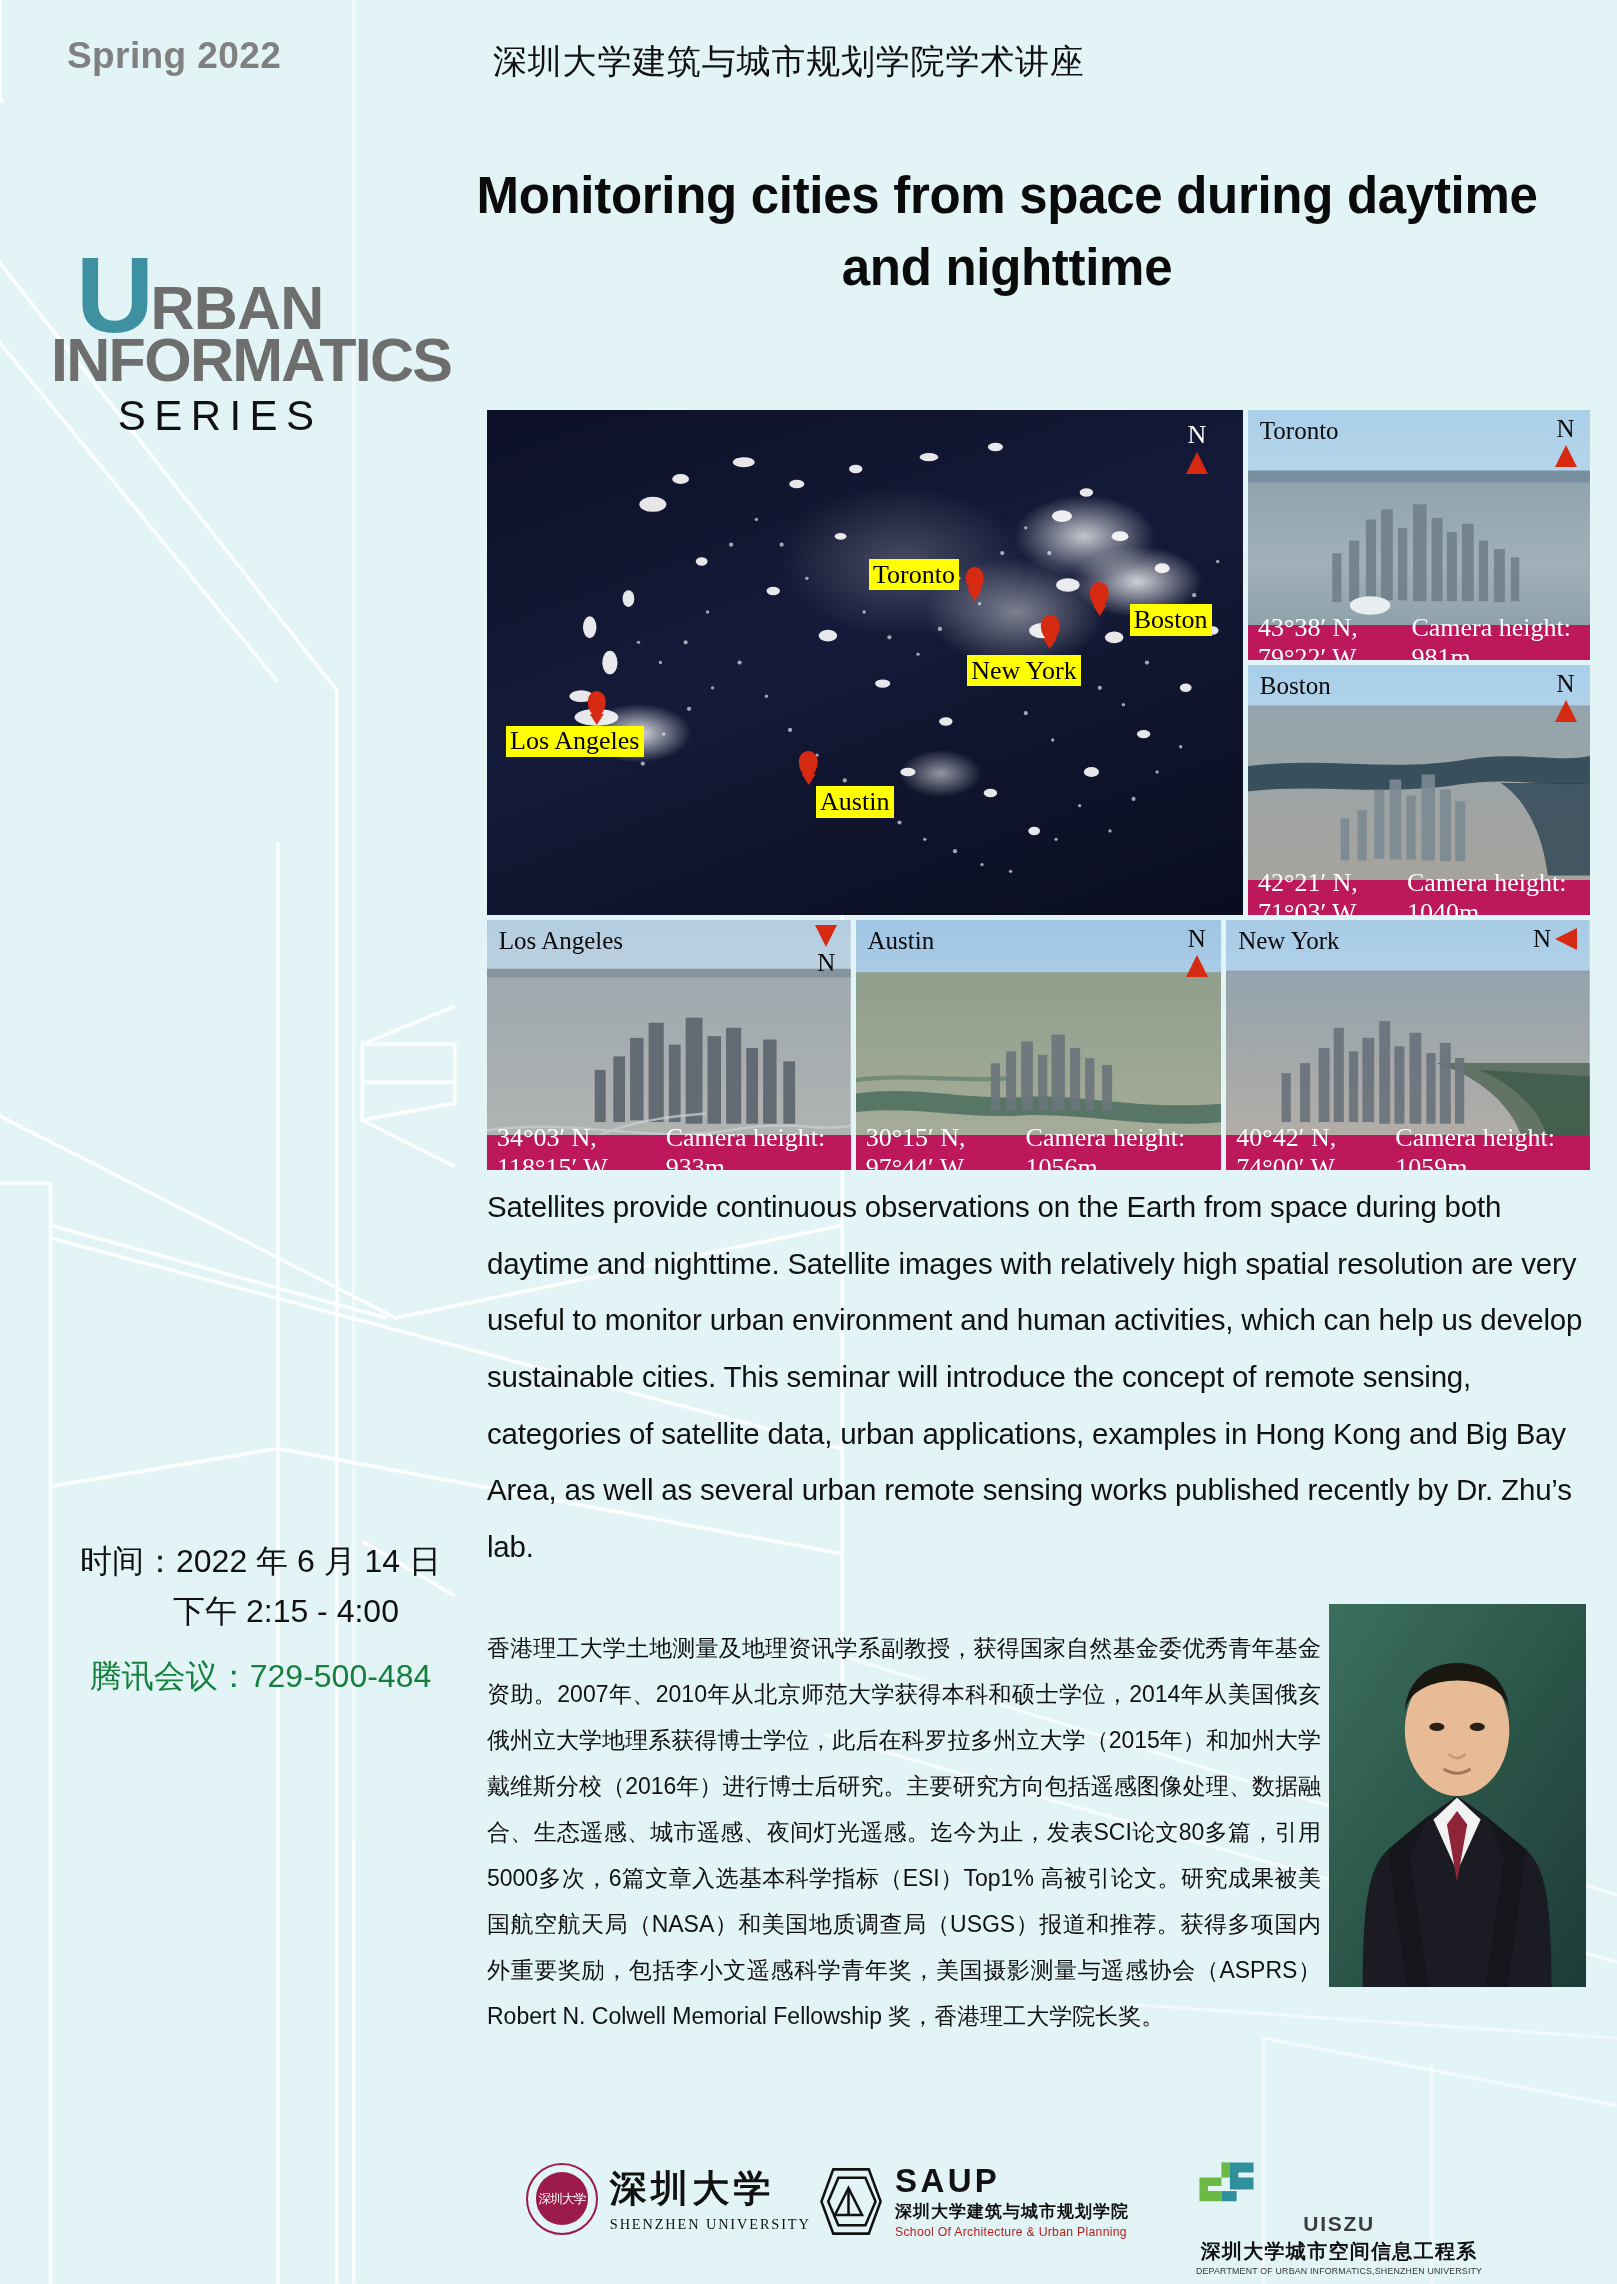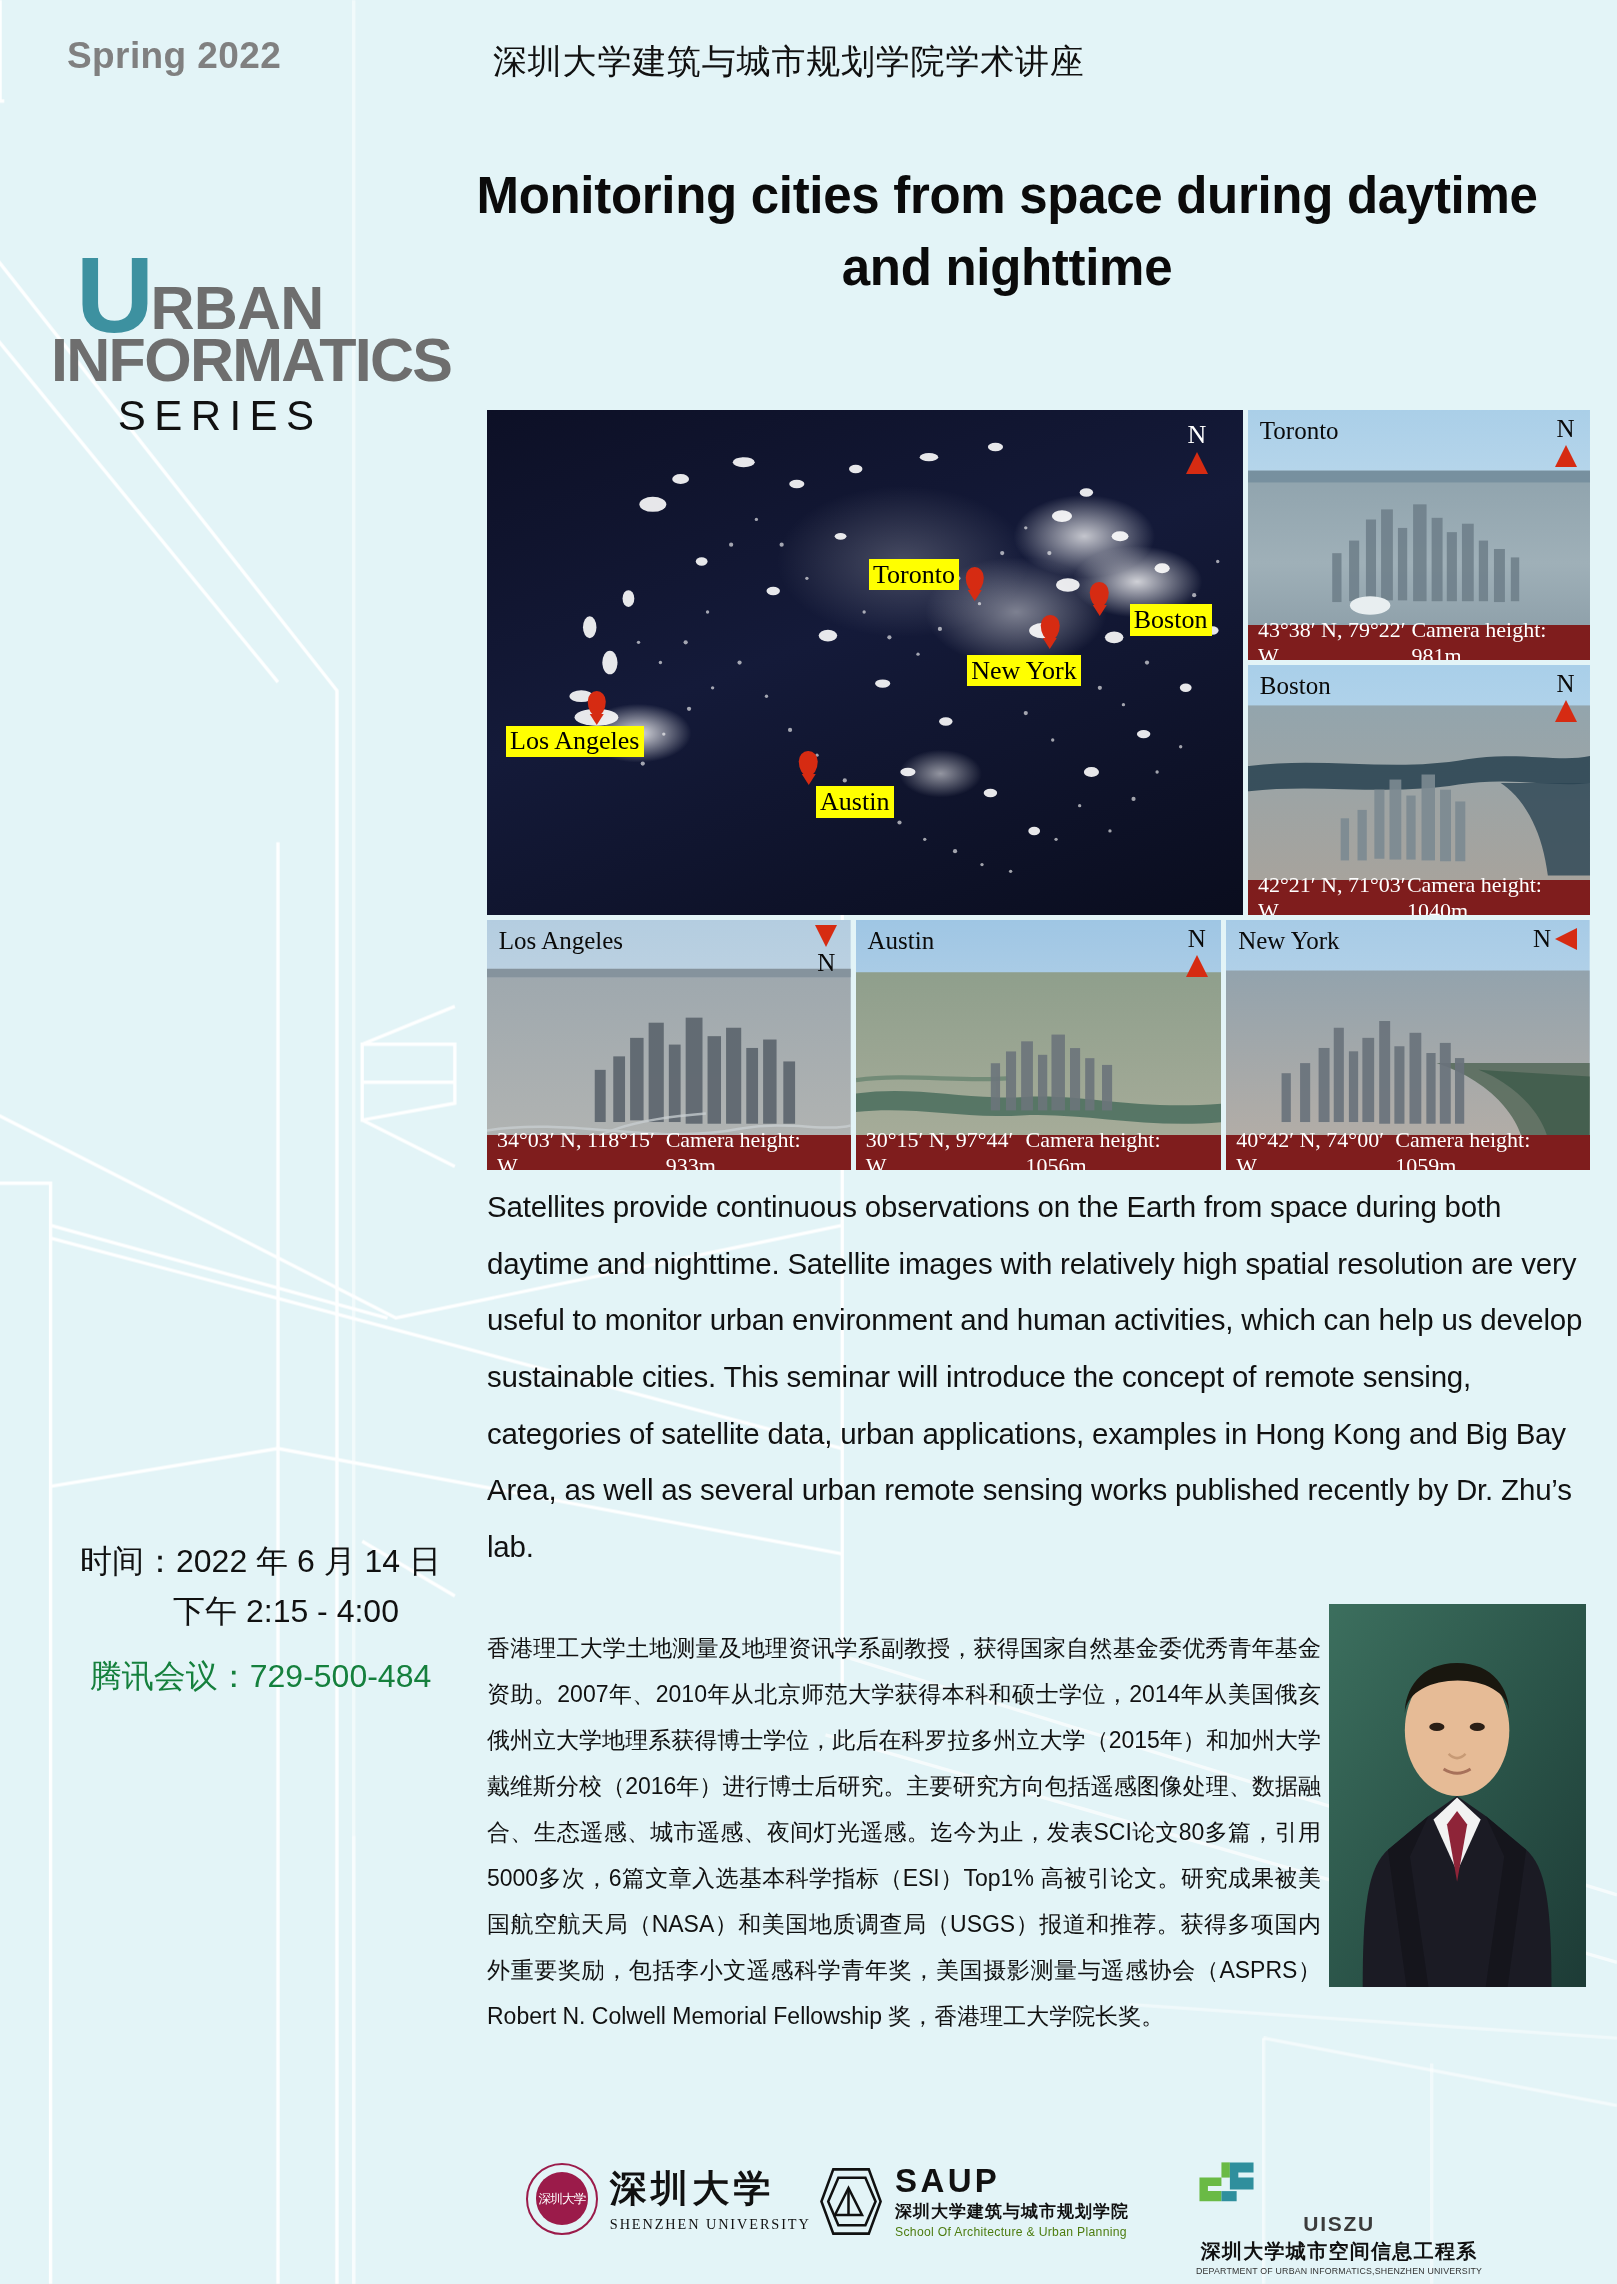--- a/index.html
+++ b/index.html
@@ -112,22 +112,22 @@
     font-family: "Liberation Serif", serif; font-size: 25px; color: #0a0a0a;
   }
   .city-north {
     position: absolute; right: 13.5px; top: 5px; z-index: 3;
     font-family: "Liberation Serif", serif; font-size: 25px; color: #0a0a0a;
     text-align: center;
   }
   .city-north.h { display: flex; align-items: center; gap: 3.4px; }
   .caption {
     position: absolute; left: 0; right: 0; bottom: 0; height: 35px; z-index: 3;
-    background: #7f1d1d; color: #fff;
-    font-family: "Liberation Serif", serif; font-size: 22px;
+    background: #be185d; color: #fff;
+    font-family: "Liberation Serif", serif; font-size: 26px;
     display: flex; align-items: center; justify-content: space-between;
     padding: 0 10px;
   }
 
   
   .abstract {
     position: absolute; left: 487px; top: 1179px; width: 1107px;
     font-size: 29.5px; color: #111; line-height: 1.92;
     letter-spacing: -0.2px;
   }
@@ -172,21 +172,21 @@
   }
   .szu-text { margin-left: 11.8px; }
   .szu-cn { font-size: 37px; font-weight: bold; color: #111; letter-spacing: 4.2px; font-family: "Liberation Serif", serif;}
   .szu-en { font-size: 14.3px; color: #111; letter-spacing: 1.9px; font-family: "Liberation Serif", serif; margin-top: 2.5px; }
 
   .saup-logo { left: 813px; top: 8.4px; }
   .saup-mark { width: 71px; height: 71px; }
   .saup-text { margin-left: 11px; }
   .saup-title { font-size: 33px; font-weight: bold; color: #111; letter-spacing: 3.4px; line-height:1; }
   .saup-cn { font-size: 17px; font-weight: bold; color: #111; letter-spacing: 1px; margin-top: 2.5px; }
-  .saup-en { font-size: 12.2px; color: #4d7c0f; letter-spacing: 0.3px; margin-top: 1.7px; }
+  .saup-en { font-size: 12.2px; color: #b91c1c; letter-spacing: 0.3px; margin-top: 1.7px; }
 
   .uiszu-logo { left: 1196px; top: 3.4px; display:block; }
   .uiszu-mark { width: 61px; height: 49px; margin: 0 auto; position: relative; }
   .uiszu-word { font-size: 21px; font-weight: bold; color: #3b3b3b; letter-spacing: 1.7px; text-align:center; margin-top:0.8px;}
   .uiszu-cn { font-size: 20px; font-weight: bold; color: #111; letter-spacing: 1.3px; text-align:center; margin-top:1.7px;}
   .uiszu-en { font-size: 8.8px; color: #333; letter-spacing: 0.2px; text-align:center; margin-top:0.8px;}
 </style>
 </head>
 <body>
 

